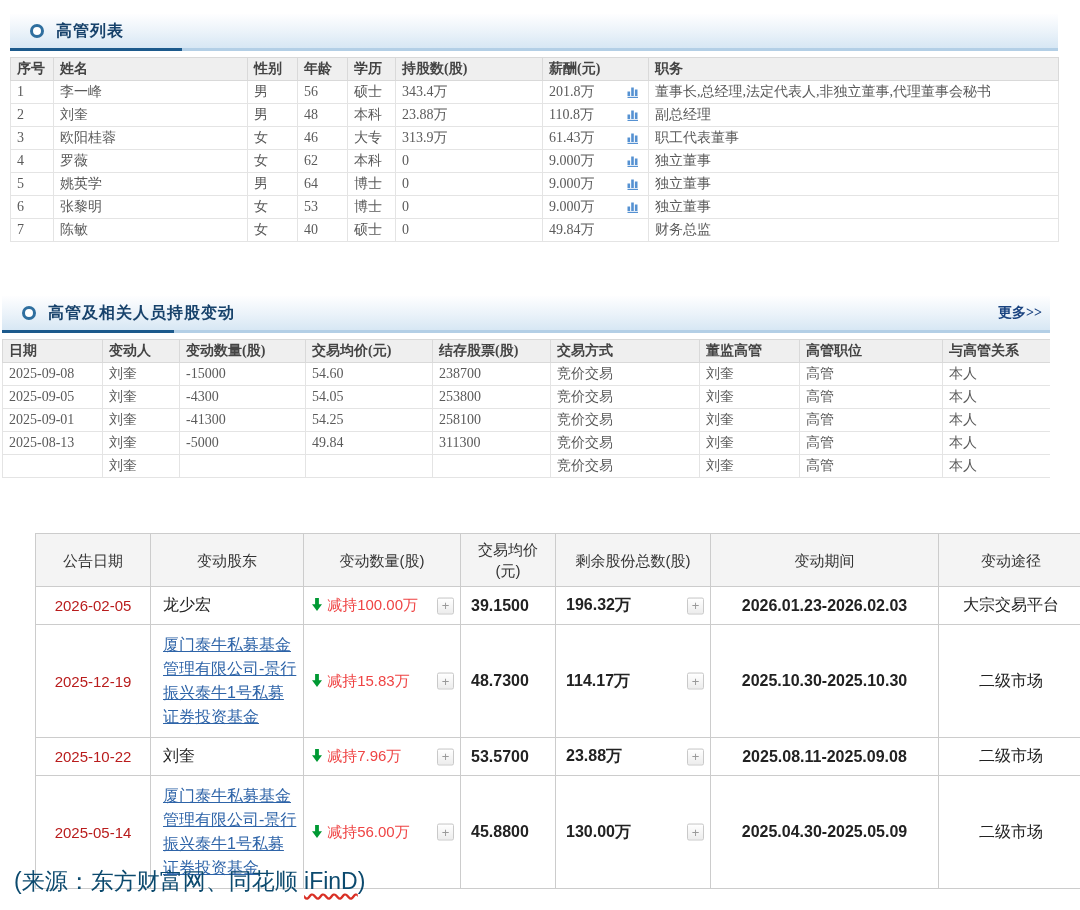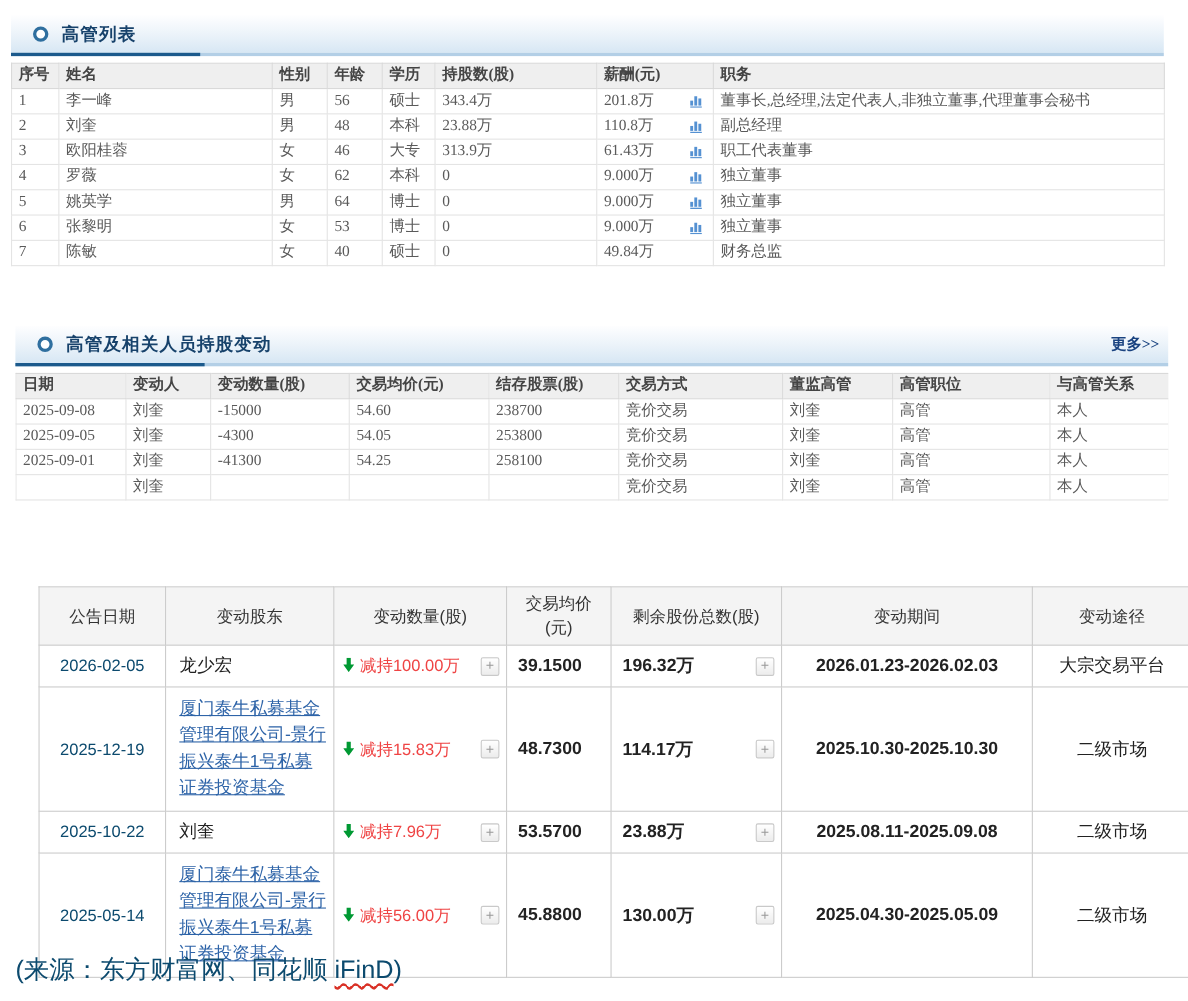--- a/index.html
+++ b/index.html
@@ -30,42 +30,42 @@
   .salary-cell{position:relative;}
   .chart-ic{position:absolute;right:7px;top:50%;transform:translateY(-50%);cursor:pointer;display:inline-flex;}
   .t2wrap{height:150px;overflow:hidden;}
 
   
   .t3{border-collapse:collapse;table-layout:fixed;width:1048px;color:#222;
       font-family:"Liberation Sans","DejaVu Sans",sans-serif;margin-left:20px;}
   .t3 th{background:#f4f4f4;border:1px solid #cccccc;font-weight:normal;font-size:15px;color:#333;
          text-align:center;height:52px;white-space:pre-line;line-height:21px;padding:0 4px;}
   .t3 td{border:1px solid #cccccc;font-size:16px;padding:8px 0;vertical-align:middle;}
-  .t3 .date-cell{text-align:center;font-size:15px;color:#0c4a6e;}
+  .t3 .date-cell{text-align:center;font-size:15px;color:#b91c1c;}
   .t3 .holder-cell{text-align:left;padding-left:12px;padding-right:6px;font-size:16px;}
   .holder-link{color:#2e64a8;text-decoration:underline;line-height:24px;cursor:pointer;}
   .t3 .change-cell{position:relative;text-align:left;padding-left:8px;color:#009933;font-size:15px;}
   .change-text{color:#ef4444;}
   .down-arrow{display:inline-flex;margin-right:1px;vertical-align:-1px;}
   .plus-btn{position:absolute;right:6px;top:50%;transform:translateY(-50%);width:17px;height:17px;
             border:1px solid #c9c9c9;background:linear-gradient(#ffffff,#ececec);color:#999;
             font-size:13px;line-height:14px;text-align:center;border-radius:2px;padding:0;cursor:pointer;}
   .t3 .price-cell{text-align:left;padding-left:10px;font-weight:600;}
   .t3 .remaining-cell{position:relative;text-align:left;padding-left:10px;font-weight:600;}
   .t3 .period-cell{text-align:center;font-weight:600;}
   .t3 .method-cell{text-align:center;}
 
   
   .caption{position:absolute;left:14px;top:866px;font-size:23px;color:#0c4a6e;}
   .ifind{text-decoration-line:underline;text-decoration-style:wavy;text-decoration-color:#d93025;
          text-underline-offset:4px;}
 
   
   .sec1{top:14px;left:10px;}
-  .sec2{top:296px;left:14px;}
+  .sec2{top:296px;left:2px;}
   .sec3{top:533px;left:15px;position:absolute;width:1048px;}
 </style>
 </head>
 <body>
 
 <div class="page">
 
   <section class="panel sec1" style="position:absolute">
     <div class="sec-header">
       <span class="bullet"></span>
@@ -309,20 +309,31 @@
       <td>-41300</td>
       <td>54.25</td>
       <td>258100</td>
       <td>竞价交易</td>
       <td>刘奎</td>
       <td>高管</td>
       <td>本人</td>
     </tr>
 
 
+    <tr>
+      <td>2025-08-13</td>
+      <td>刘奎</td>
+      <td>-5000</td>
+      <td>49.84</td>
+      <td>311300</td>
+      <td>竞价交易</td>
+      <td>刘奎</td>
+      <td>高管</td>
+      <td>本人</td>
+    </tr>
 
     <tr>
       <td></td>
       <td>刘奎</td>
       <td></td>
       <td></td>
       <td></td>
       <td>竞价交易</td>
       <td>刘奎</td>
       <td>高管</td>

